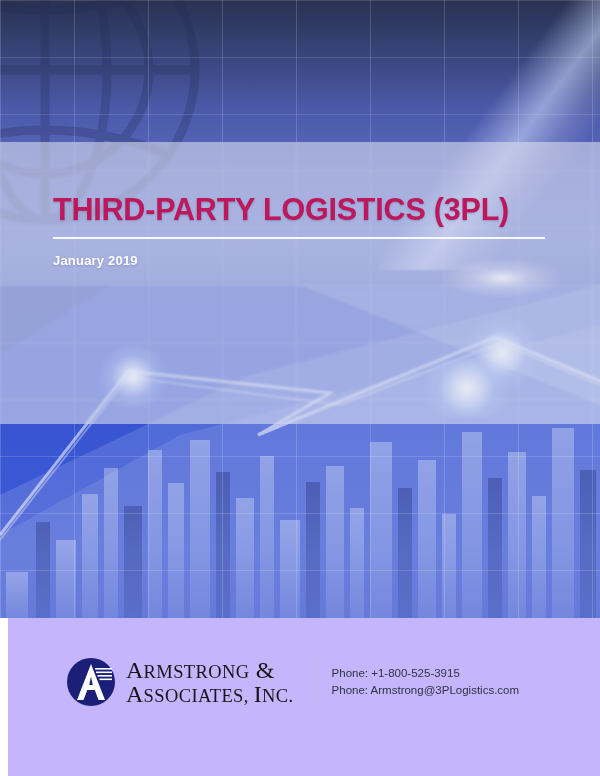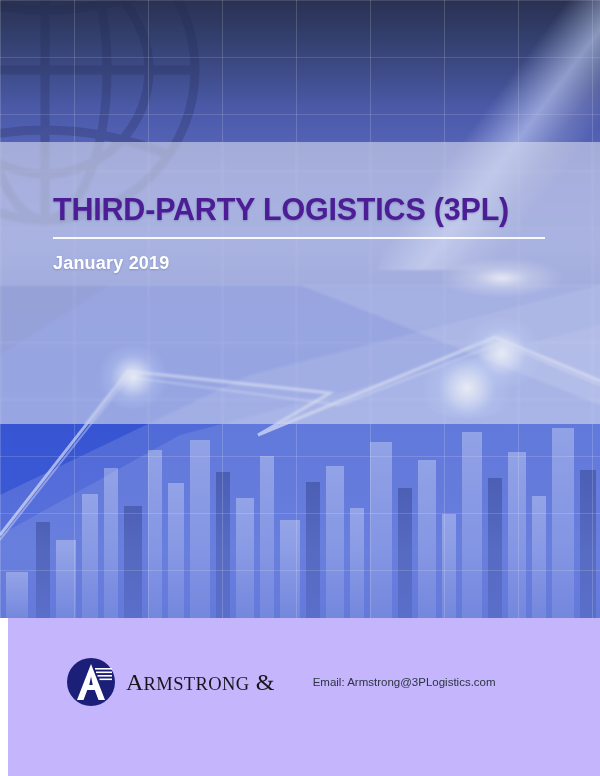--- a/index.html
+++ b/index.html
@@ -153,42 +153,42 @@
   }
 
   .title-inner {
     position: absolute;
     left: 53px;
     top: 46px;
     right: 48px;
   }
 
   .doc-title {
-    color: #4c1d95;
+    color: #be185d;
     font-family: "Liberation Sans", sans-serif;
     font-weight: bold;
     font-size: 30.5px;
     line-height: 42px;
     letter-spacing: -0.2px;
     text-transform: uppercase;
     text-shadow: 0 1px 2px rgba(40,55,110,.28);
   }
   .doc-title .ln { display: block; white-space: nowrap; }
 
   .title-rule {
     margin-top: 7px;
     width: 492px;
     height: 2px;
     background: rgba(255,255,255,.92);
   }
 
   .doc-date {
     margin-top: 14px;
     color: #ffffff;
-    font-size: 18px;
+    font-size: 13px;
     font-weight: bold;
     letter-spacing: .2px;
     text-shadow: 0 1px 2px rgba(40,55,110,.25);
   }
 
   
   .footer {
     position: absolute;
     left: 8px; top: 618px;
     width: 596px; height: 158px;
@@ -347,25 +347,27 @@
               <rect x="58" y="22" width="34" height="3.2"></rect>
               <rect x="60" y="29" width="32" height="3.2"></rect>
               <rect x="63" y="36" width="29" height="3.2"></rect>
               <rect x="67" y="43" width="25" height="3.2"></rect>
             </g>
           </svg>
         </div>
 
         <div class="brand-name">
           <span class="bl"><span class="cap">A</span><span class="sc">RMSTRONG</span><span class="cap"> &amp;</span></span>
+          <span class="bl"><span class="cap">A</span><span class="sc">SSOCIATES</span><span class="sc">, </span><span class="cap">I</span><span class="sc">NC.</span></span>
         </div>
       </div>
 
       <div class="vdivider"></div>
 
       <div class="contact">
-        <div>Email: Armstrong@3PLogistics.com</div>
+        <div>Phone: +1-800-525-3915</div>
+        <div>Phone: Armstrong@3PLogistics.com</div>
       </div>
 
     </div>
   </div>
 
 </div>
 
 </body></html>

